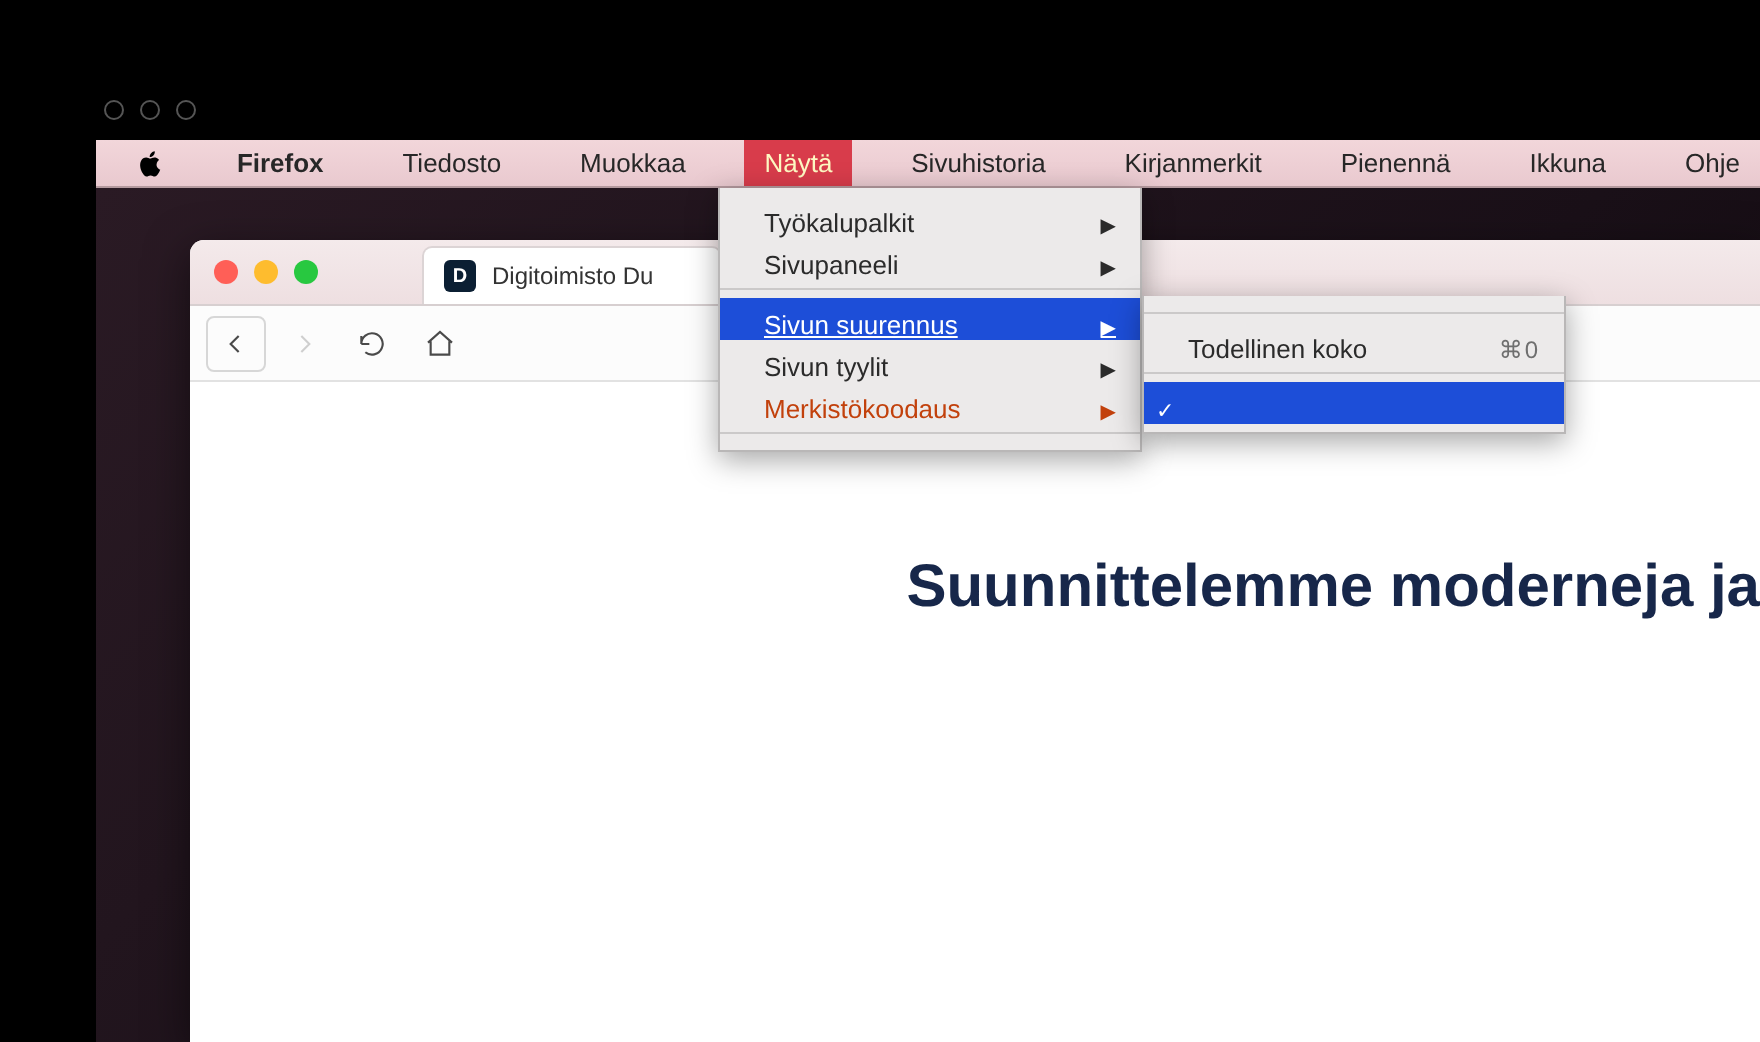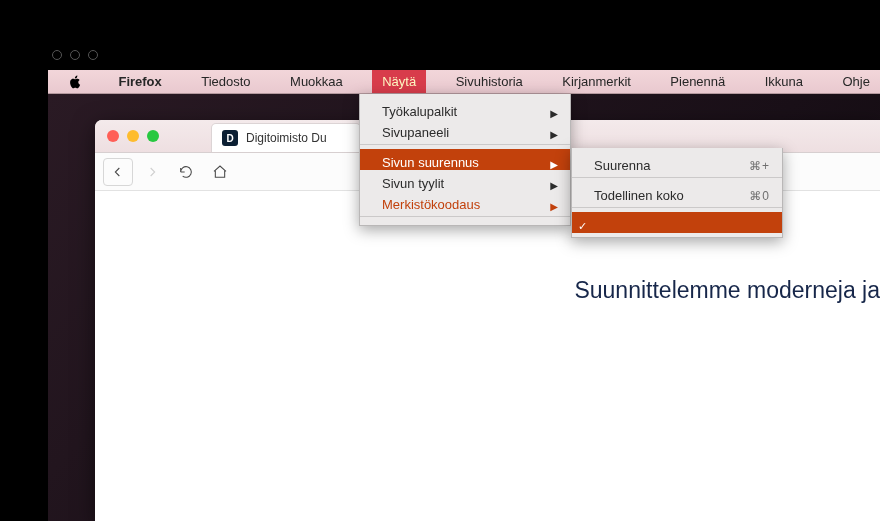--- a/index.html
+++ b/index.html
@@ -14,41 +14,41 @@
   .menubar .mi { display: flex; align-items: center; padding: 0 10px; cursor: default; white-space: nowrap; }
   .menubar .mi.app { font-weight: 600; }
   .menubar .mi.active { background: #d83c4b; color: #fef9c3; }
   
   .dropdown { position: absolute; background: #eceaea; border: 1px solid #b9b7b7; border-top: none; box-shadow: 0 4px 14px rgba(0,0,0,.35); font-size: 13px; color: #2b2b2b; }
   .dropdown .row { height: 21px; display: flex; align-items: flex-end; padding: 0 12px 0 22px; position: relative; white-space: nowrap; }
   .dropdown .row.sep { height: 0; border-top: 1px solid #cbc9c9; margin: 4px 0; padding: 0; }
   .dropdown .row .k { margin-left: auto; color: #6f6f6f; font-size: 12px; letter-spacing: 1px; }
   .dropdown .row .arrow { margin-left: auto; font-size: 10px; }
   .dropdown .row.disabled { color: #c2410c; }
-  .dropdown .row.hi { background: #c2410c; color: #fff; }
+  .dropdown .row.hi { background: #1d4ed8; color: #fff; text-decoration: underline; }
   .dropdown .row.hi .arrow, .dropdown .row.hi .k { color: #fff; }
   .dropdown .row .check { position: absolute; left: 6px; font-size: 11px; }
   .dd1 { top: 94px; left: 359px; width: 212px; padding: 4px 0; }
   .dd2 { top: 148px; left: 571px; width: 212px; padding: 4px 0; }
   .dark-bg { position: absolute; top: 94px; left: 48px; right: 0; bottom: 0; background: linear-gradient(135deg,#2a1a24 0%,#1a1018 60%,#0d070b 100%); }
   
   .browser { position: absolute; top: 120px; left: 95px; right: 0; bottom: 0; background: #fff; border-radius: 7px 0 0 0; box-shadow: 0 6px 22px rgba(0,0,0,.5); overflow: hidden; }
   .tabstrip { height: 33px; background: linear-gradient(#f4eaeb,#eedfe1); display: flex; align-items: flex-end; border-bottom: 1px solid #d7cfd0; }
   .traffic { display: flex; gap: 8px; padding: 0 12px; align-self: center; }
   .traffic span { width: 12px; height: 12px; border-radius: 50%; display: inline-block; }
   .tl-close { background: #ff5f57; } .tl-min { background: #febc2e; } .tl-max { background: #28c840; }
   .tab { height: 29px; background: #fff; border-radius: 5px 5px 0 0; display: flex; align-items: center; padding: 0 10px; font-size: 12px; color: #333; min-width: 150px; position: relative; margin-left: 40px; border: 1px solid #dcd4d5; border-bottom: none; }
   .tab .fav { width: 16px; height: 16px; background: #0b1f33; border-radius: 3px; display: flex; align-items: center; justify-content: center; color: #fff; font-size: 10px; font-weight: 700; margin-right: 8px; }
   .addrbar { height: 38px; background: #fcfcfc; border-bottom: 1px solid #e2e2e2; display: flex; align-items: center; gap: 4px; padding: 0 8px; }
   .nbtn { width: 30px; height: 28px; display: flex; align-items: center; justify-content: center; border-radius: 4px; color: #4a4a4a; }
   .nbtn.dis { color: #cfcfcf; }
   .nbtn svg { width: 16px; height: 16px; stroke: currentColor; fill: none; stroke-width: 1.6; }
   .nbtn.back { border: 1px solid #d7d7d7; }
   .content { padding: 0; color: #1a2b4a; }
-  .headline { position: absolute; top: 157px; right: 0; font-size: 23px; font-weight: 400; color: #17274a; white-space: nowrap; }
+  .headline { position: absolute; top: 157px; right: 0; font-size: 30px; font-weight: 700; color: #17274a; white-space: nowrap; }
 </style>
 </head>
 <body>
 
 <div class="outer-dots">
   <span></span>
     <span></span>
     <span></span>
 </div>
 
@@ -129,24 +129,20 @@
     <span class="arrow">▶</span>
   </div>
   <div class="row disabled">
     <span>Merkistökoodaus</span>
     <span class="arrow">▶</span>
   </div>
   <div class="row sep"></div>
 </div>
 
 <div class="dropdown dd2">
-  <div class="row">
-    <span>Suurenna</span>
-    <span class="k">⌘+</span>
-  </div>
   <div class="row sep"></div>
   <div class="row">
     <span>Todellinen koko</span>
     <span class="k">⌘0</span>
   </div>
   <div class="row sep"></div>
   <div class="row hi">
     <span class="check">✓</span>
   </div>
 </div>

